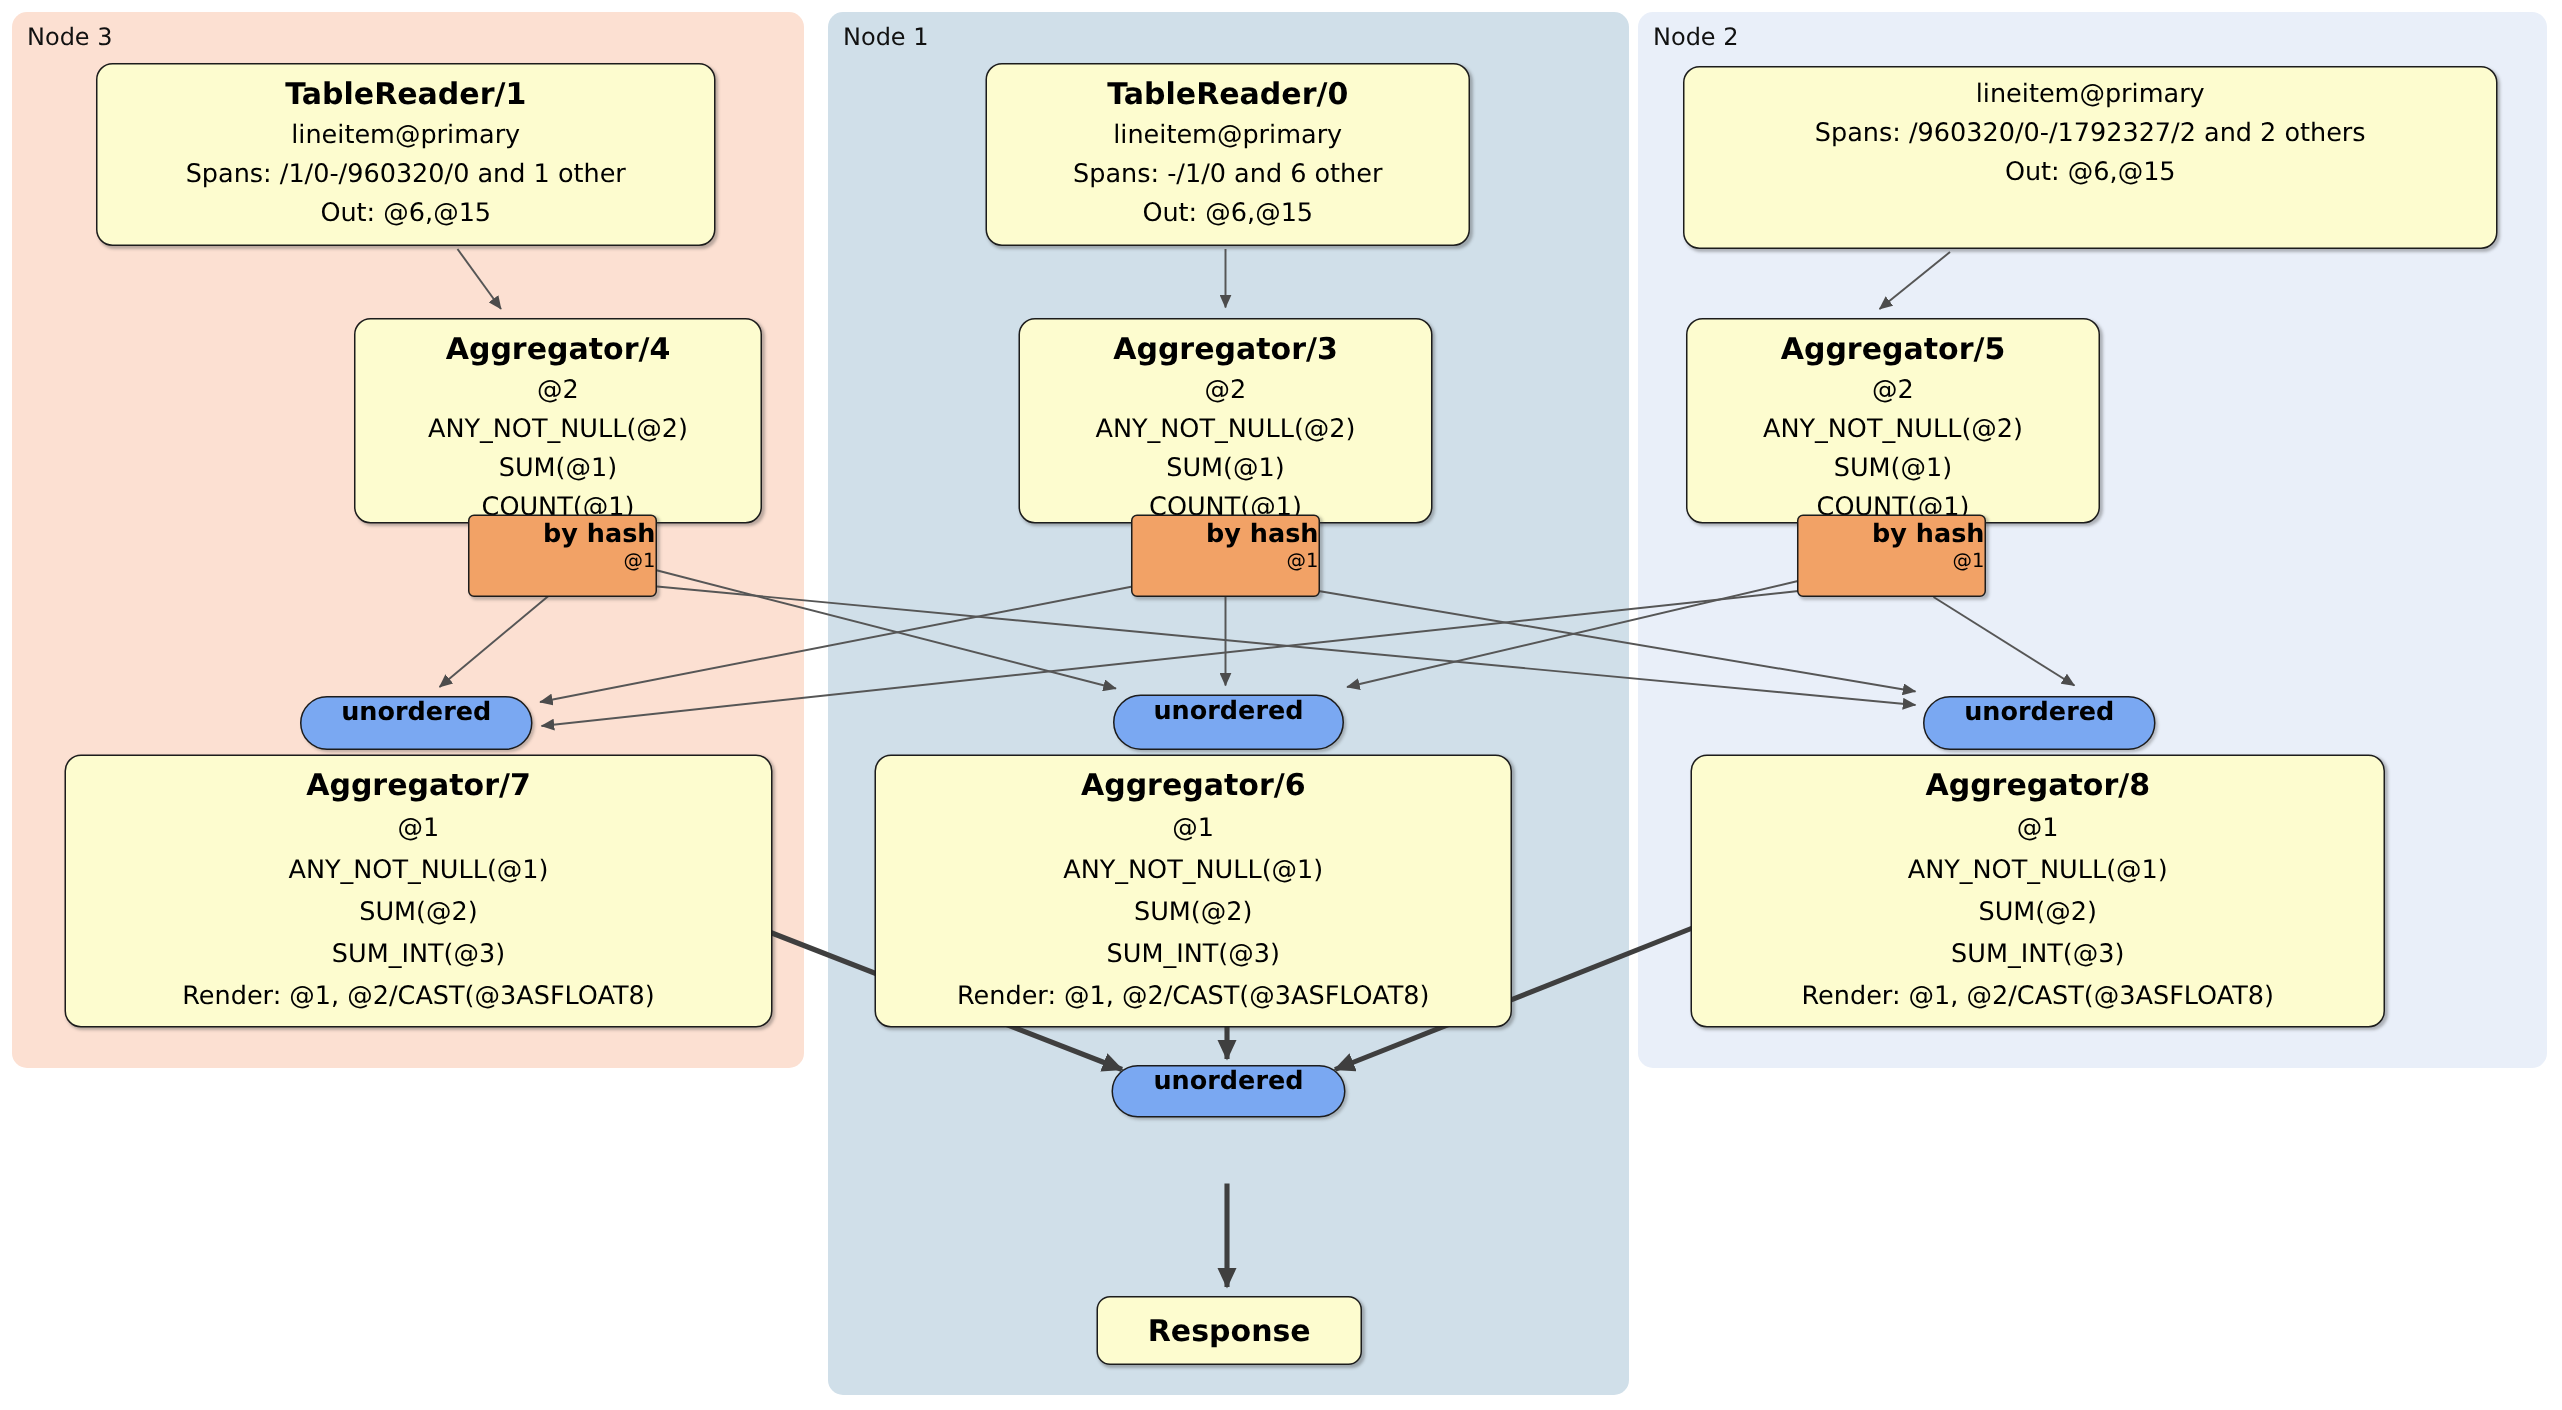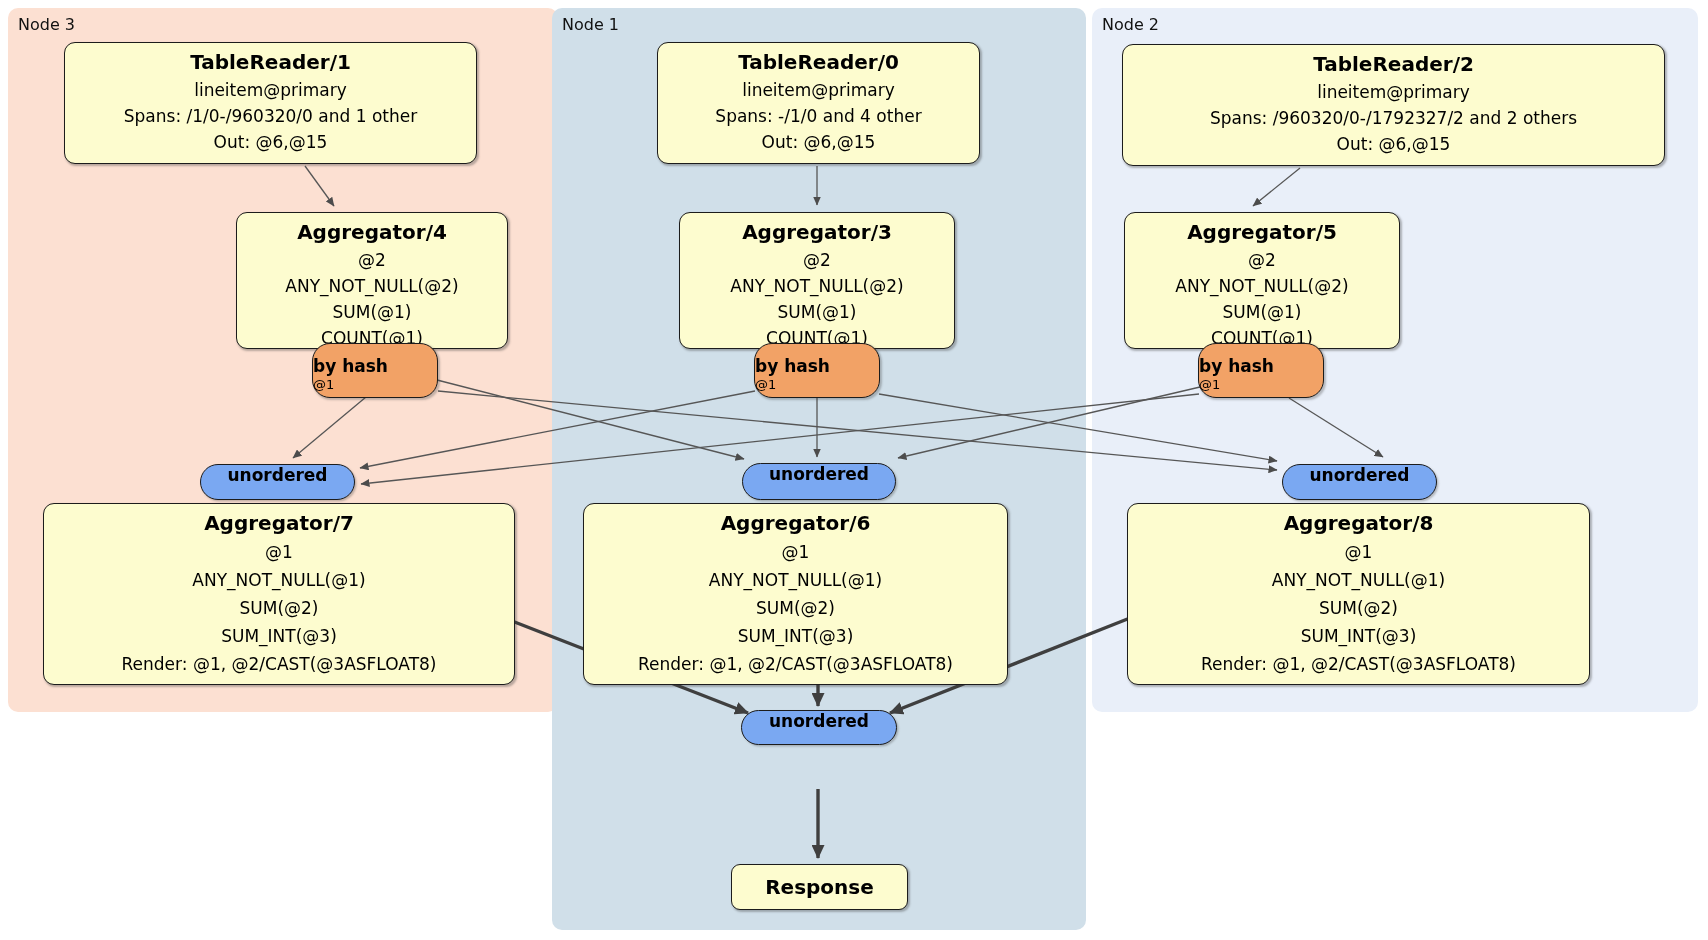--- a/index.html
+++ b/index.html
@@ -16,40 +16,40 @@
     box-shadow:1.5px 1.5px 2px rgba(60,60,60,0.35);
     box-sizing:border-box;padding-top:5px;
   }
   .proc-title{font-weight:bold;font-size:20px;line-height:29px;text-align:center;}
   .proc-line{font-size:17px;line-height:26px;white-space:nowrap;}
   .proc.tall .proc-line{line-height:28px;}
   .proc.single{display:flex;align-items:center;justify-content:center;padding:0;}
   .proc.single .proc-title{line-height:normal;}
   .router{
     position:absolute;z-index:3;background:var(--router-bg,#f2a266);
-    border:1.7px solid #1c1c1c;border-radius:18px;text-align:left;
-    box-sizing:border-box;padding-top:12px;
+    border:1.7px solid #1c1c1c;border-radius:4px;text-align:right;
+    box-sizing:border-box;padding-top:2px;
     box-shadow:1.5px 1.5px 2px rgba(60,60,60,0.3);
   }
   .router-label{font-weight:bold;font-size:17px;line-height:21px;}
   .router-detail{font-size:13px;line-height:16px;}
   .sync{
     position:absolute;z-index:3;background:var(--sync-bg,#7aa8f2);
     border:1.7px solid #1c1c1c;border-radius:999px;
     display:flex;align-items:flex-start;justify-content:center;
     font-weight:bold;font-size:17px;box-sizing:border-box;
     box-shadow:1.5px 1.5px 2px rgba(60,60,60,0.3);
   }
 </style>
 </head>
 <body>
 
 <div class="canvas" style="--box-bg: #fdfccf; --router-bg: #f2a266; --sync-bg: #7aa8f2;">
 
-  <div class="region" id="region-node3" style="left: 8px; top: 8px; width: 528px; height: 704px; background: rgb(252, 224, 210); padding-left: 22px;">
+  <div class="region" id="region-node3" style="left: 8px; top: 8px; width: 528px; height: 704px; background: rgb(252, 224, 210);">
     <div class="region-label">Node 3</div>
   </div>
   <div class="region" id="region-node1" style="left: 552px; top: 8px; width: 534px; height: 922px; background: rgb(208, 223, 233);">
     <div class="region-label">Node 1</div>
   </div>
   <div class="region" id="region-node2" style="left: 1092px; top: 8px; width: 606px; height: 704px; background: rgb(233, 239, 249);">
     <div class="region-label">Node 2</div>
   </div>
 
   <svg class="edges" width="1708" height="940">
@@ -85,25 +85,24 @@
 
   <div class="proc" style="left:64px;top:42px;width:413px;height:122px;">
     <div class="proc-title">TableReader/1</div>
     <div class="proc-line">lineitem@primary</div>
     <div class="proc-line">Spans: /1/0-/960320/0 and 1 other</div>
     <div class="proc-line">Out: @6,@15</div>
   </div>
   <div class="proc" style="left:657px;top:42px;width:323px;height:122px;">
     <div class="proc-title">TableReader/0</div>
     <div class="proc-line">lineitem@primary</div>
-    <div class="proc-line">Spans: -/1/0 and 4 other</div>
+    <div class="proc-line">Spans: -/1/0 and 6 other</div>
     <div class="proc-line">Out: @6,@15</div>
   </div>
   <div class="proc" style="left:1122px;top:44px;width:543px;height:122px;">
-    <div class="proc-title">TableReader/2</div>
     <div class="proc-line">lineitem@primary</div>
     <div class="proc-line">Spans: /960320/0-/1792327/2 and 2 others</div>
     <div class="proc-line">Out: @6,@15</div>
   </div>
 
   <div class="proc" style="left:236px;top:212px;width:272px;height:137px;">
     <div class="proc-title">Aggregator/4</div>
     <div class="proc-line">@2</div>
     <div class="proc-line">ANY_NOT_NULL(@2)</div>
     <div class="proc-line">SUM(@1)</div>

